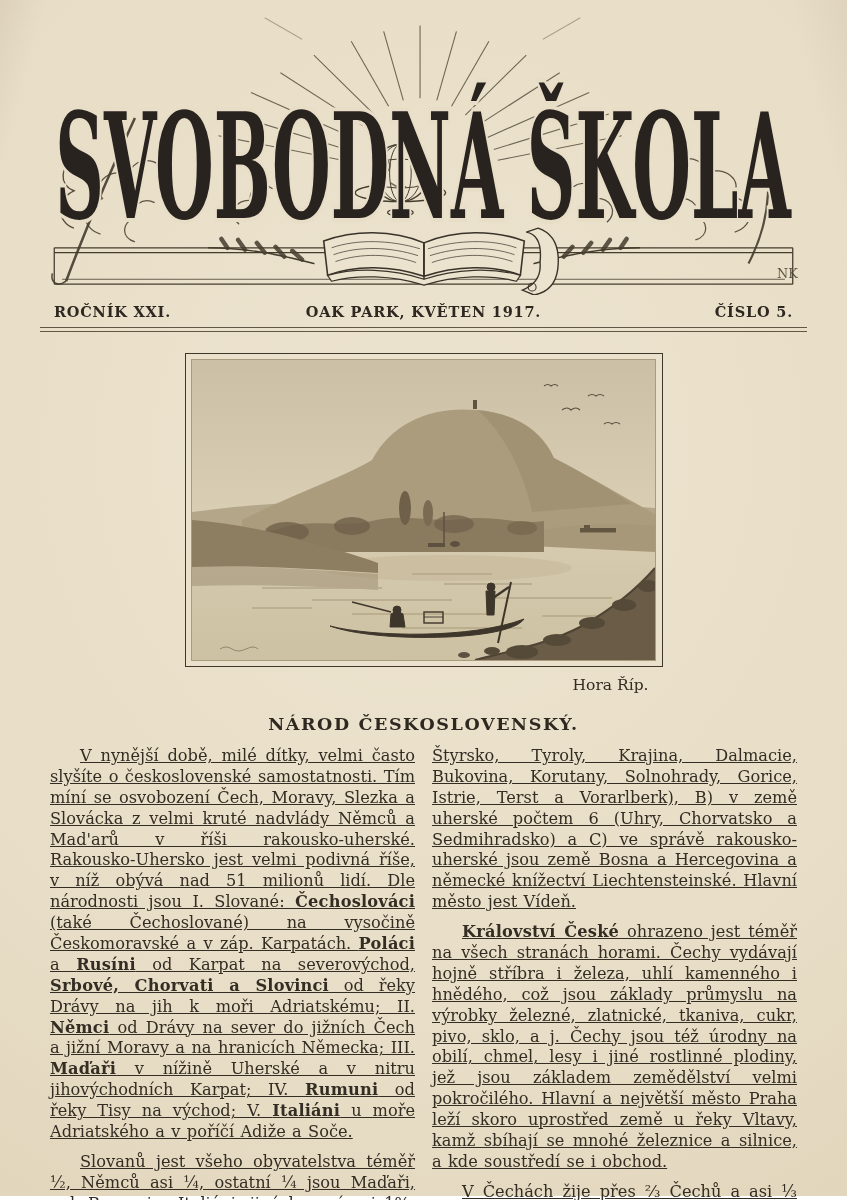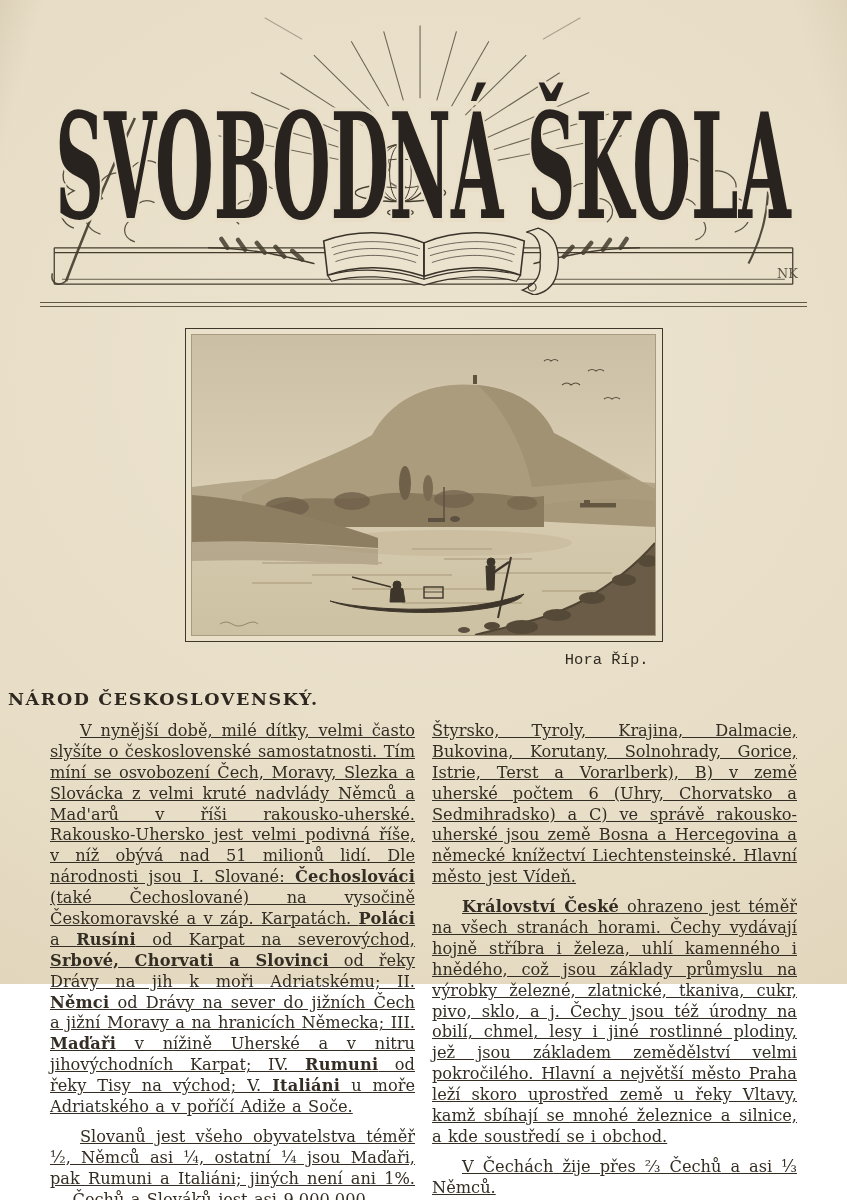--- a/index.html
+++ b/index.html
@@ -1,40 +1,40 @@
 <!DOCTYPE html>
 <html><head>
 <meta charset="utf-8">
 <style>
   html,body{margin:0;padding:0;}
   body{width:847px;height:1200px;overflow:hidden;
        font-family:"DejaVu Serif","Liberation Serif",serif;}
-  .page{position:relative;width:847px;height:984px;color:#342d23;
+  .page{position:relative;width:847px;height:1196px;color:#342d23;
         background:
           linear-gradient(105deg, rgba(120,100,70,.10) 0%, rgba(120,100,70,0) 4%),
           linear-gradient(255deg, rgba(120,100,70,.08) 0%, rgba(120,100,70,0) 5%),
           radial-gradient(ellipse 120% 90% at 50% 38%, #ece3cf 0%, #e8dec7 55%, #ddd1b4 100%);}
   
   .masthead{display:block;width:847px;height:295px;}
   
   .issue-line{display:flex;align-items:baseline;padding:8px 54px 0;
               font-weight:bold;font-size:14.5px;letter-spacing:.8px;color:#2e2820;}
   .issue-line .l{flex:1;text-align:left;}
   .issue-line .c{flex:1.6;text-align:center;}
   .issue-line .r{flex:1;text-align:right;}
   .double-rule{margin:7px 40px 0;height:3px;
                border-top:1.5px solid #49402f;border-bottom:1px solid #49402f;opacity:.85;}
   
-  .figure-wrap{width:478px;margin:21px auto 16px;font-family:Liberation Mono, monospace;}
+  .figure-wrap{width:478px;margin:21px auto 16px;}
   .figure-frame{border:1.5px solid #3f382a;padding:6px;background:transparent;}
   .figure-frame svg{display:block;width:463px;height:300px;outline:1px solid #a99b7e;}
   .figure-caption{margin-top:9px;padding-right:14px;text-align:right;
                   font-size:15.5px;color:#332c22;}
   
-  .article-heading{margin:20px 8px 12px;text-align:left;font-size:17.5px;
+  .article-heading{margin:20px 0 12px;text-align:center;font-size:17.5px;
                    font-weight:bold;letter-spacing:1.6px;color:#2e2820;}
   .columns{display:flex;gap:17px;padding:0 50px;font-size:16.2px;line-height:1.29;
            text-align:justify;color:#342d23;word-spacing:1.2px;}
   .col{flex:1;min-width:0;}
   .col p{margin:0 0 9px;text-indent:30px;text-decoration:underline;}
   .col p.noindent{text-indent:0;}
   .col b{font-weight:bold;letter-spacing:.2px;}
   .ink{stroke:#443c2d;fill:none;}
 </style>
 </head>
@@ -119,20 +119,25 @@
     </g>
 
     <g stroke="#3a332a" fill="#ece3cf">
       <path d="M540,232 q24,8 20,42 q-3,22 -24,26 l-12,-5 q20,-8 18,-28 q3,-28 -14,-31 Z" stroke-width="1.4"></path>
       <circle cx="534" cy="292" r="4" fill="none" stroke-width="1.1"></circle>
     </g>
 
     <text x="783" y="283" font-size="13" font-family="DejaVu Serif, serif" fill="#443c2d" opacity=".85">NK</text>
   </svg>
 
+  <div class="issue-line">
+    <span class="l">ROČNÍK XXI.</span>
+    <span class="c">OAK PARK, KVĚTEN 1917.</span>
+    <span class="r">ČÍSLO 5.</span>
+  </div>
   <div class="double-rule"></div>
 
   <div class="figure-wrap">
     <div class="figure-frame">
       <svg viewBox="0 0 463 300">
         <defs>
           <linearGradient id="sky" x1="0" y1="0" x2="0" y2="1">
             <stop offset="0" stop-color="#cbc0a6"></stop>
               <stop offset="1" stop-color="#ddd2b7"></stop>
           </linearGradient>

